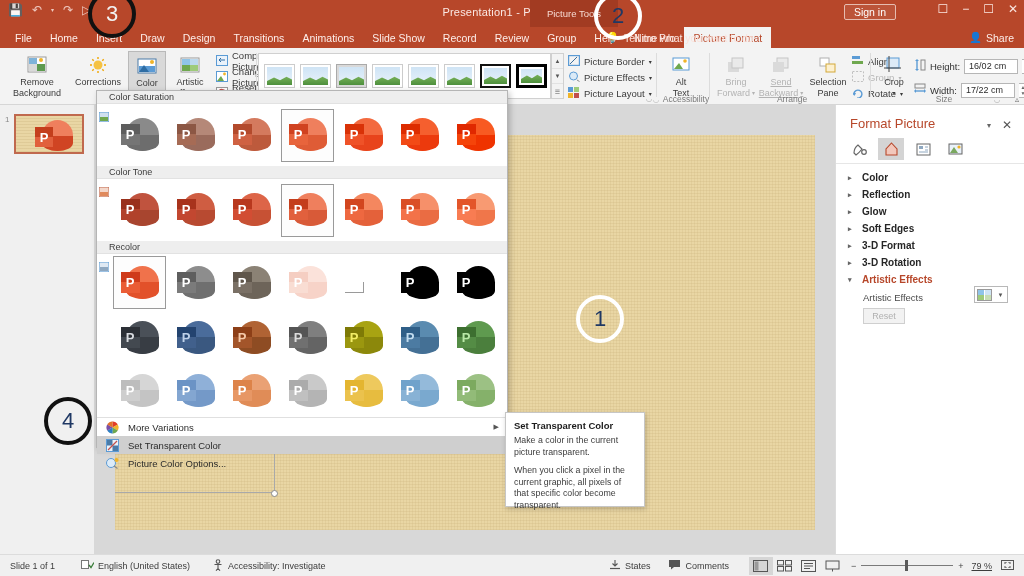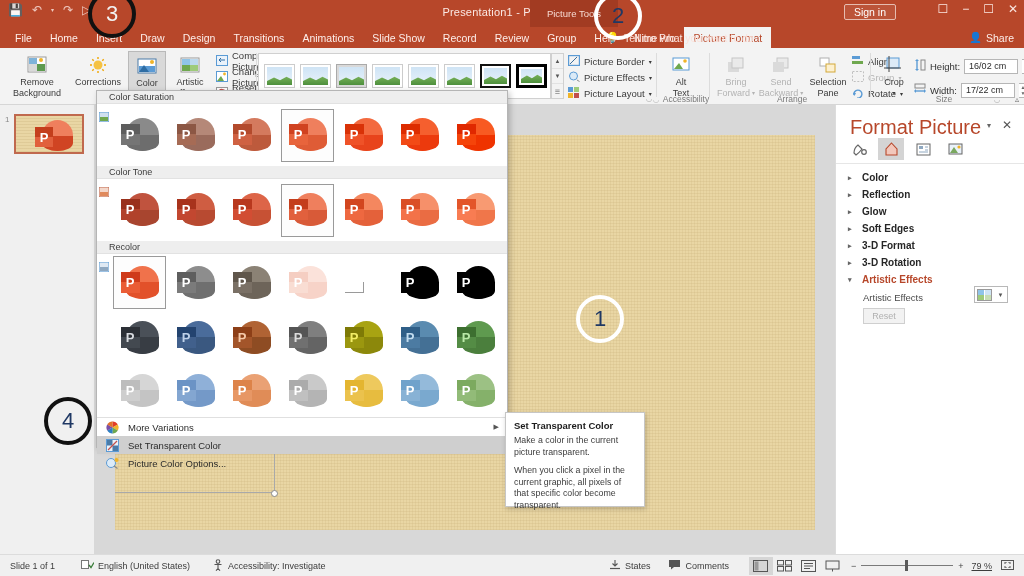--- a/index.html
+++ b/index.html
@@ -179,21 +179,21 @@
   }
   .tt-title { font-size: 9.5px; font-weight: bold; color: #1c1c1c; margin-bottom: 4px; }
   .tt-body { font-size: 8.8px; color: #3c3c3c; line-height: 11.5px; }
   .tt-body p { margin-bottom: 7px; }
 
   
   .fppane {
     position: absolute; top: 105px; left: 835px; width: 189px; height: 449px;
     background: #fff; border-left: 1px solid #dcdcdc;
   }
-  .fp-title { position: absolute; left: 14px; top: 11px; font-size: 20px; color: #b7472a; }
+  .fp-title { position: absolute; left: 14px; top: 11px; font-size: 13px; color: #b7472a; }
   .fp-caret { position: absolute; right: 33px; top: 16px; font-size: 8px; color: #666; }
   .fp-close { position: absolute; right: 12px; top: 13px; font-size: 12px; color: #555; }
   .fp-icons { position: absolute; left: 10px; top: 33px; display: flex; gap: 6px; }
   .fp-ic { width: 26px; height: 22px; display: flex; align-items: center; justify-content: center; }
   .fp-ic.sel { background: #d4d4d4; }
   .fp-div { position: absolute; left: 0; top: 58px; width: 189px; height: 1px; background: #e6e6e6; }
   .fp-item {
     position: absolute; left: 12px; font-size: 10px; font-weight: bold; color: #262626;
     display: flex; align-items: center; gap: 7px;
   }
@@ -474,21 +474,21 @@
               <rect x="1" y="5" width="11" height="10" fill="#dadada"></rect>
               <rect x="5" y="1" width="11" height="10" fill="#eaeaea" stroke="#c5c5c5"></rect>
             </svg>
           </span>
         <span>Bring</span>
         <span style="display:flex;gap:2px;align-items:center">
             <span>Forward</span>
             <span style="font-size:6px">▾</span>
           </span>
       </div>
-      <div class="bigbtn dis" style="position:absolute; left:46px; top:3px; width:46px;">
+      <div class="bigbtn dis" style="position:absolute; left:46px; top:3px; width:46px;text-decoration:underline;">
         <span class="gi">
             <svg width="18" height="17">
               <rect x="5" y="1" width="11" height="10" fill="#eaeaea" stroke="#c5c5c5"></rect>
               <rect x="1" y="5" width="11" height="10" fill="#dadada"></rect>
             </svg>
           </span>
         <span>Send</span>
         <span style="display:flex;gap:2px;align-items:center">
             <span>Backward</span>
             <span style="font-size:6px">▾</span>

